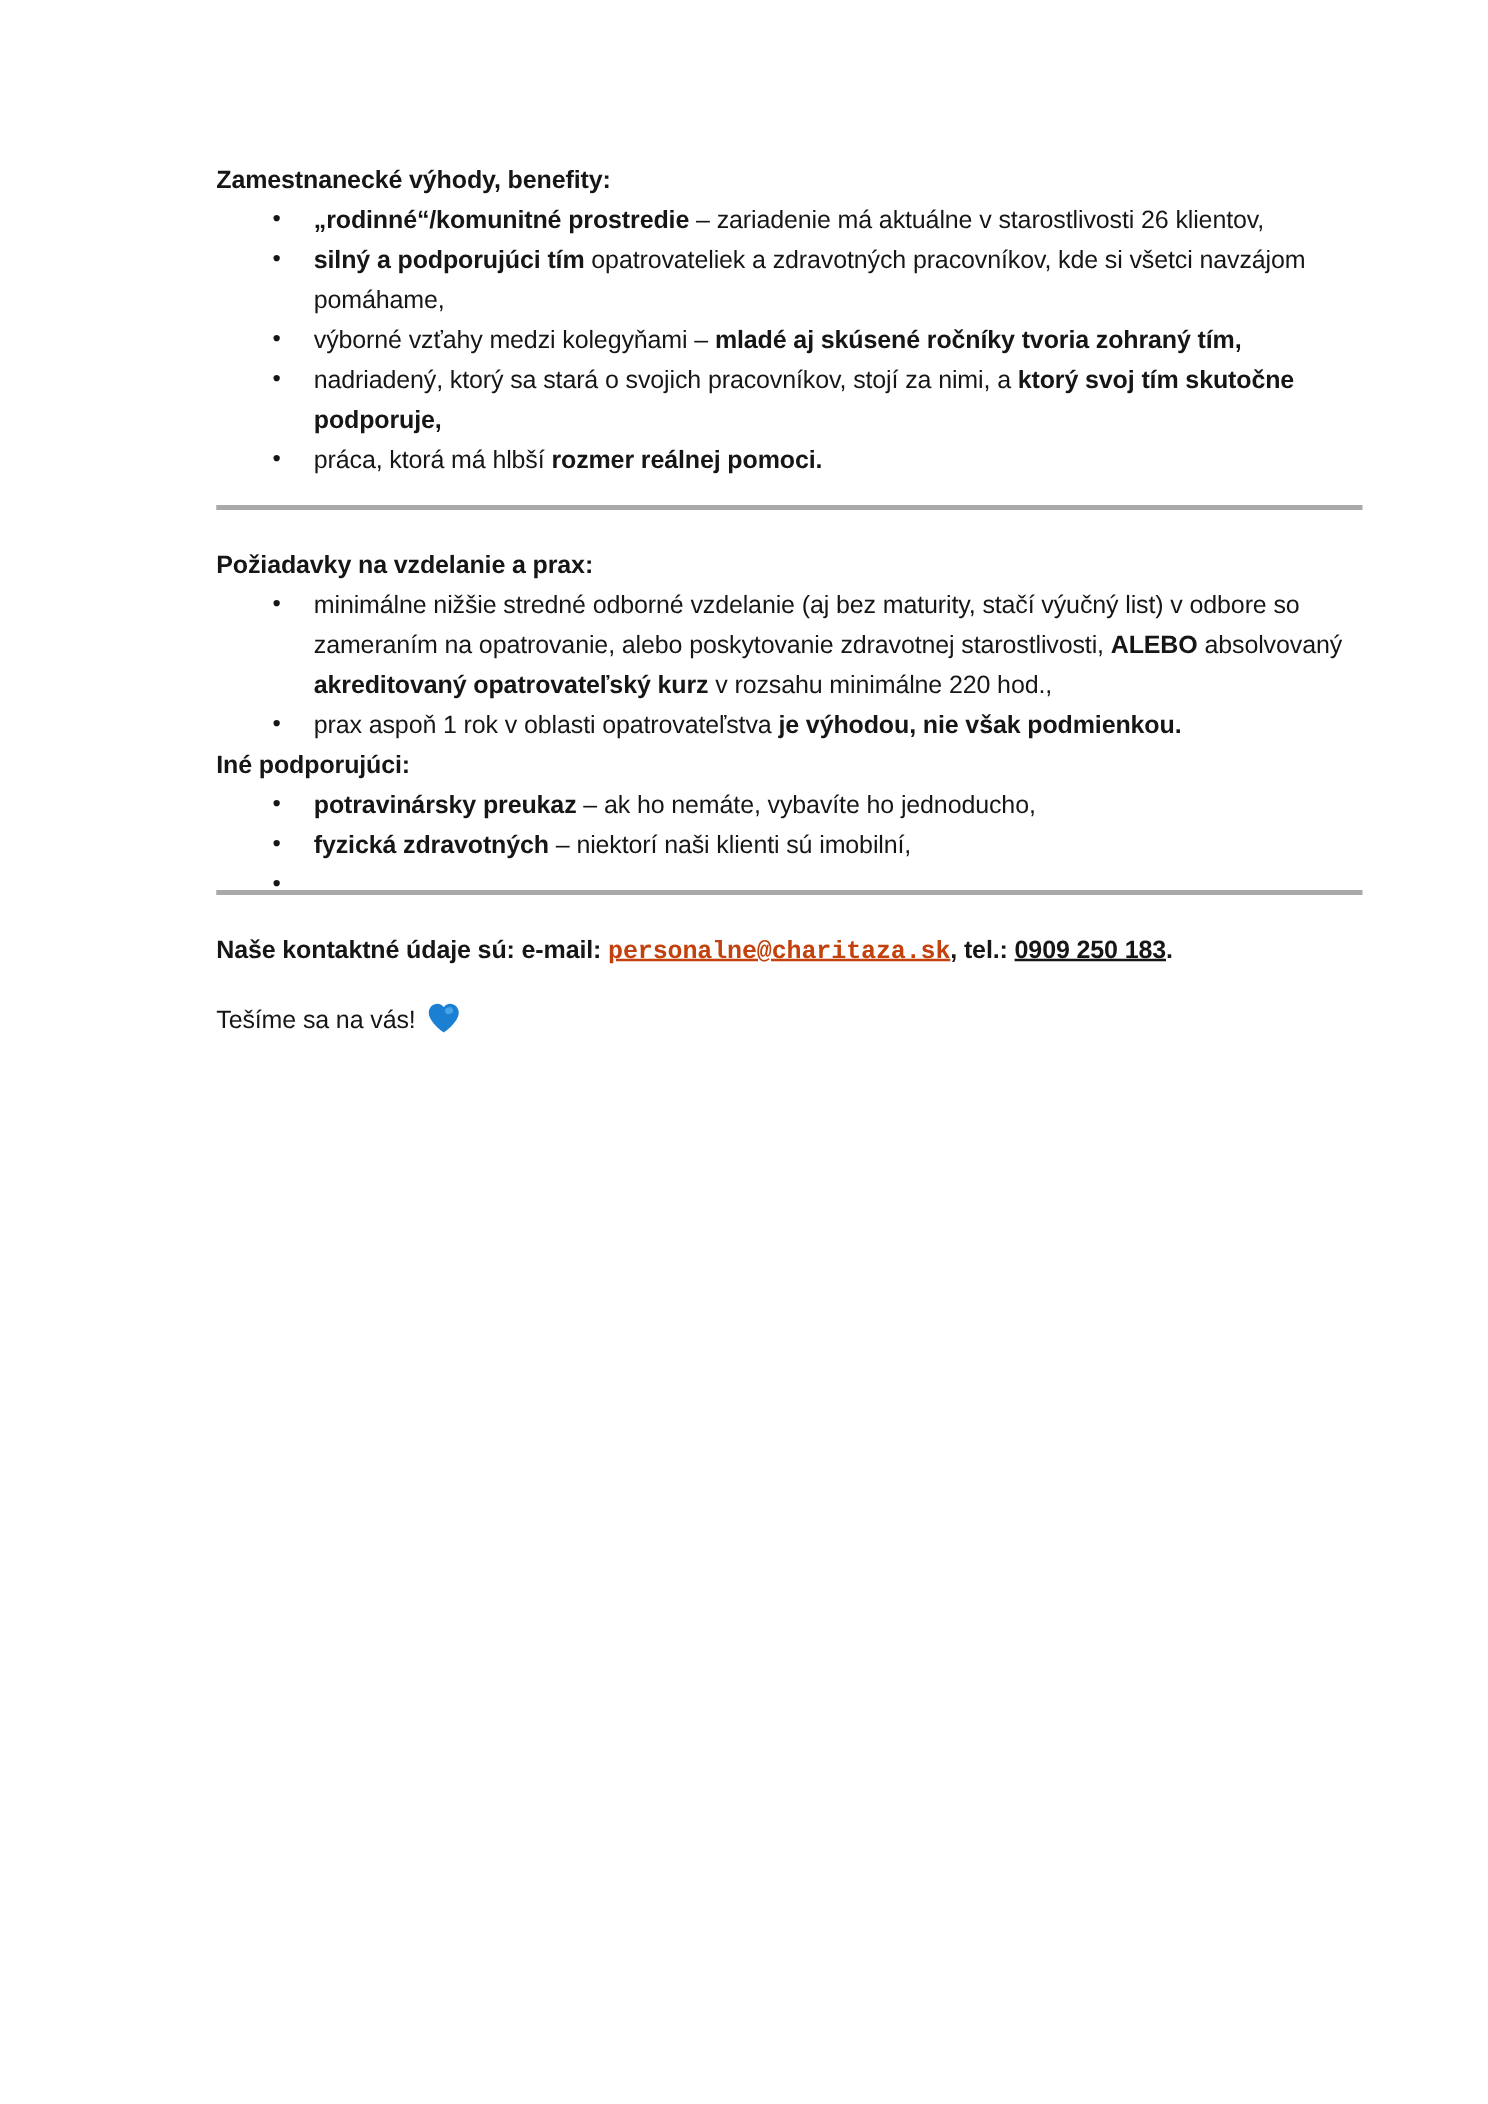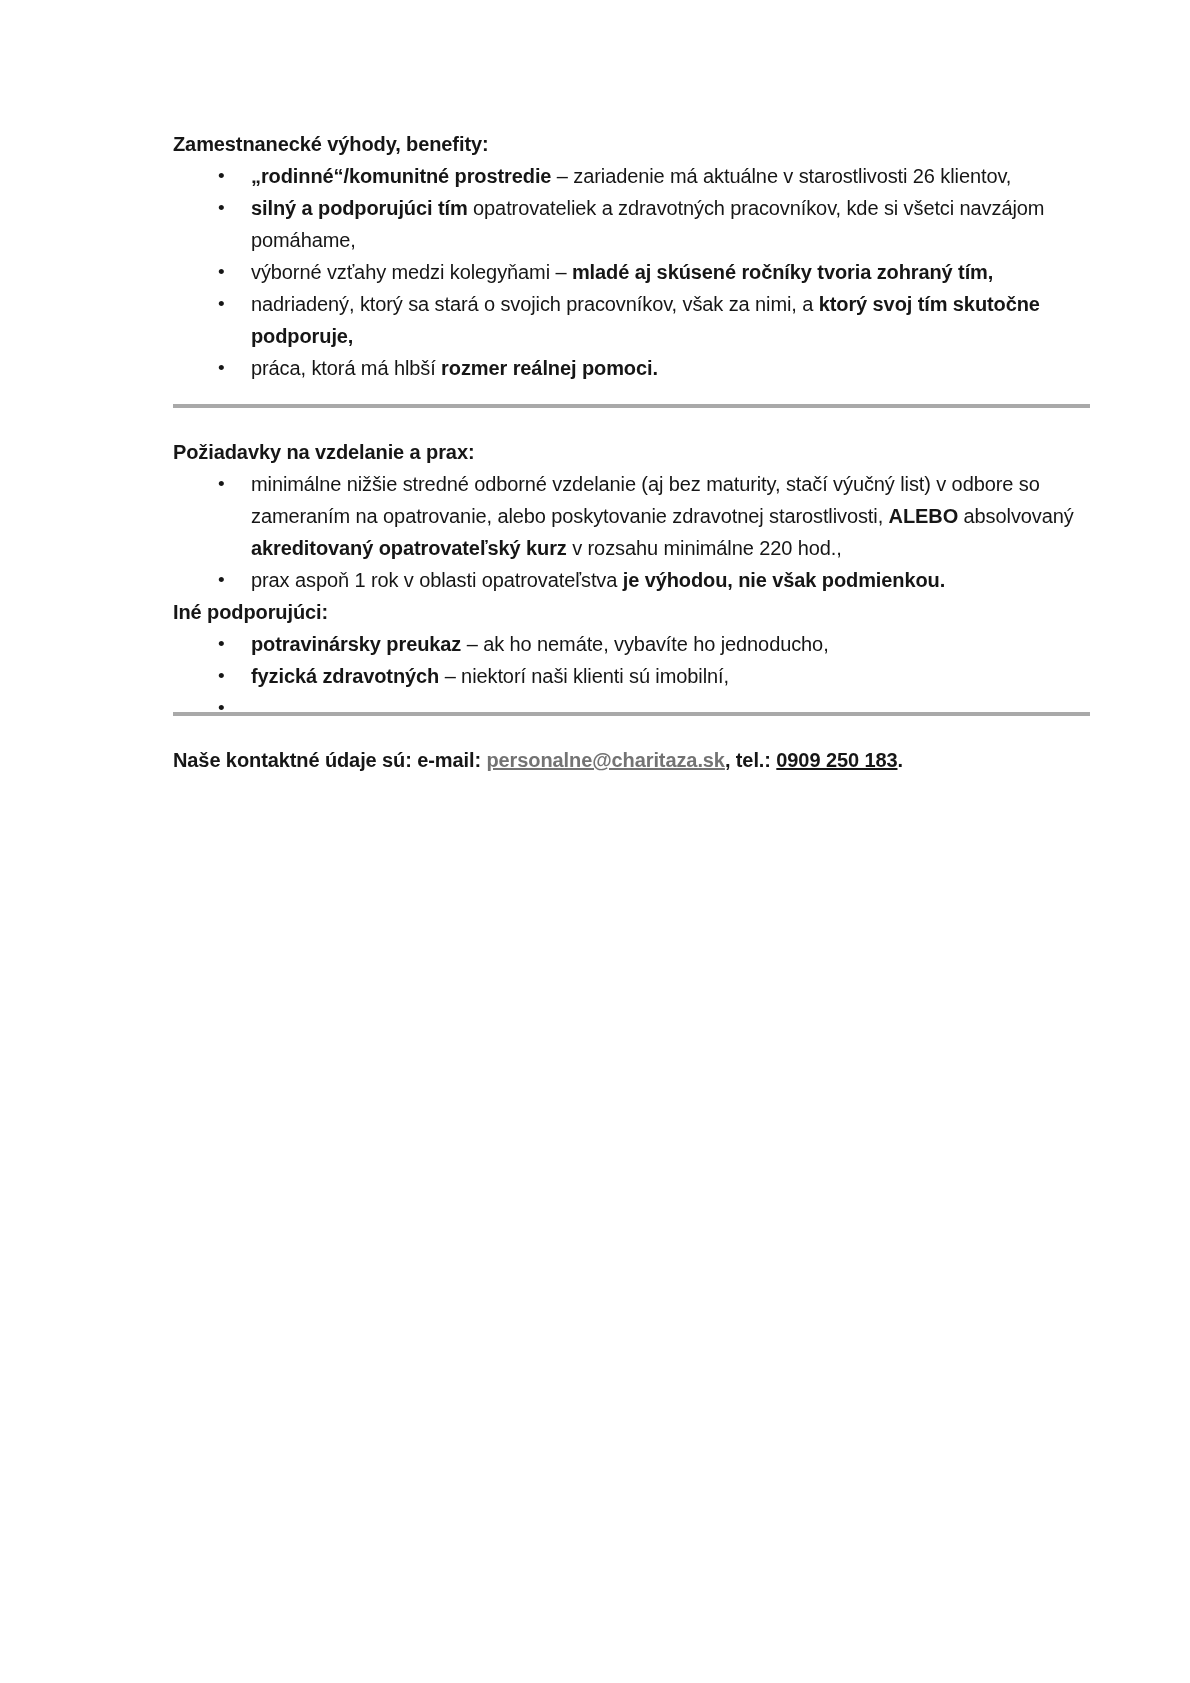--- a/index.html
+++ b/index.html
@@ -29,40 +29,44 @@
   }
   hr.divider {
     border:none;
     height:4px;
     background:#a9a9a9;
     margin:20px 0 28px 0;
     width:100%;
   }
   p.para { margin:0; }
   p.closing { margin:22px 0 0 0; }
-  a.email-link { color:#737373; text-decoration:underline; cursor:pointer; }
+  a.email-link { color:#c2410c; text-decoration:underline; cursor:pointer;font-family:Liberation Mono, monospace; }
   .phone { text-decoration:underline; }
   .heart-icon { display:inline-block; width:30px; height:28px; vertical-align:-6px; margin-left:8px; }
   .heart-icon svg { width:100%; height:100%; }
 </style>
 </head>
 <body>
 
 <div class="page">
   <div class="content" id="doc-content">
       <div class="heading">Zamestnanecké výhody, benefity:</div>
       <div class="bullet"><span class="marker">•</span><span class="b">„rodinné“/komunitné prostredie</span><span> – zariadenie má aktuálne v starostlivosti 26 klientov,</span></div>
       <div class="bullet"><span class="marker">•</span><span class="b">silný a podporujúci tím</span><span> opatrovateliek a zdravotných pracovníkov, kde si všetci navzájom pomáhame,</span></div>
       <div class="bullet"><span class="marker">•</span><span>výborné vzťahy medzi kolegyňami – </span><span class="b">mladé aj skúsené ročníky tvoria zohraný tím,</span></div>
-      <div class="bullet"><span class="marker">•</span><span>nadriadený, ktorý sa stará o svojich pracovníkov, však za nimi, a </span><span class="b">ktorý svoj tím skutočne podporuje,</span></div>
+      <div class="bullet"><span class="marker">•</span><span>nadriadený, ktorý sa stará o svojich pracovníkov, stojí za nimi, a </span><span class="b">ktorý svoj tím skutočne podporuje,</span></div>
       <div class="bullet"><span class="marker">•</span><span>práca, ktorá má hlbší </span><span class="b">rozmer reálnej pomoci.</span></div>
       <hr class="divider">
       <div class="heading">Požiadavky na vzdelanie a prax:</div>
       <div class="bullet"><span class="marker">•</span><span>minimálne nižšie stredné odborné vzdelanie (aj bez maturity, stačí výučný list) v odbore so zameraním na opatrovanie, alebo poskytovanie zdravotnej starostlivosti, </span><span class="b">ALEBO</span><span> absolvovaný </span><span class="b">akreditovaný opatrovateľský kurz</span><span> v rozsahu minimálne 220 hod.,</span></div>
       <div class="bullet"><span class="marker">•</span><span>prax aspoň 1 rok v oblasti opatrovateľstva </span><span class="b">je výhodou, nie však podmienkou.</span></div>
       <div class="heading">Iné podporujúci:</div>
       <div class="bullet"><span class="marker">•</span><span class="b">potravinársky preukaz</span><span> – ak ho nemáte, vybavíte ho jednoducho,</span></div>
       <div class="bullet"><span class="marker">•</span><span class="b">fyzická zdravotných</span><span> – niektorí naši klienti sú imobilní,</span></div>
       <div class="bullet"><span class="marker">•</span></div>
       <hr class="divider">
       <p class="para"><span class="b">Naše kontaktné údaje sú: e-mail: </span><a href="#" class="email-link b">personalne@charitaza.sk</a><span class="b">, tel.: </span><span class="phone b">0909 250 183</span><span class="b">.</span></p>
+      <p class="closing"><span>Tešíme sa na vás!</span><span class="heart-icon"><svg viewBox="0 0 24 22" xmlns="http://www.w3.org/2000/svg">
+            <path d="M12 20.6 C11 19.9 2.4 13.8 2.4 7.9 C2.4 4.7 4.9 2.2 7.9 2.2 C9.6 2.2 11.2 3.1 12 4.4 C12.8 3.1 14.4 2.2 16.1 2.2 C19.1 2.2 21.6 4.7 21.6 7.9 C21.6 13.8 13 19.9 12 20.6 Z" fill="#1b80d2"></path>
+            <ellipse cx="15.4" cy="6.6" rx="2.6" ry="2.2" fill="#4aa4e8" transform="rotate(-20 15.4 6.6)"></ellipse>
+          </svg></span></p>
     </div>
 </div>
 
 </body></html>

